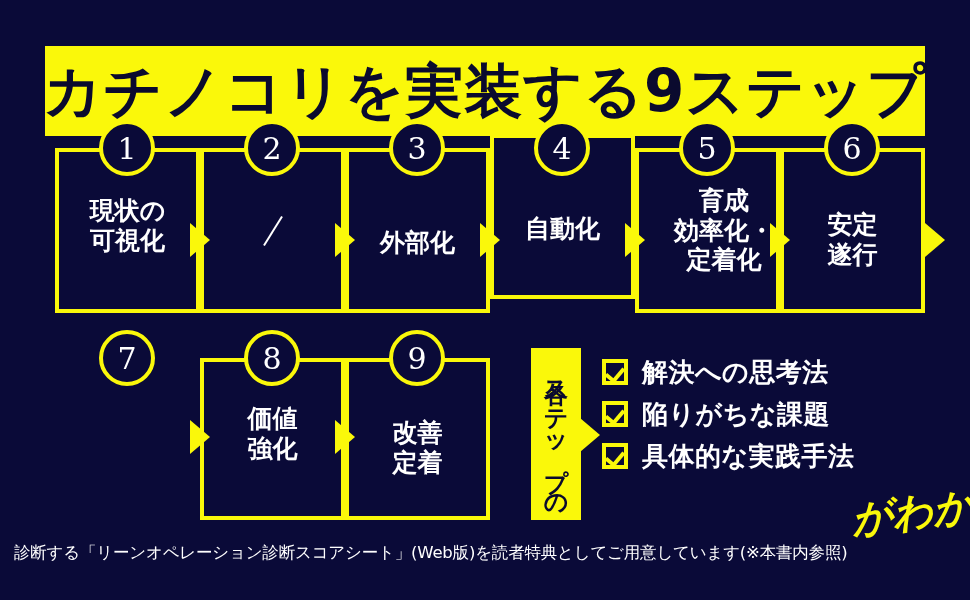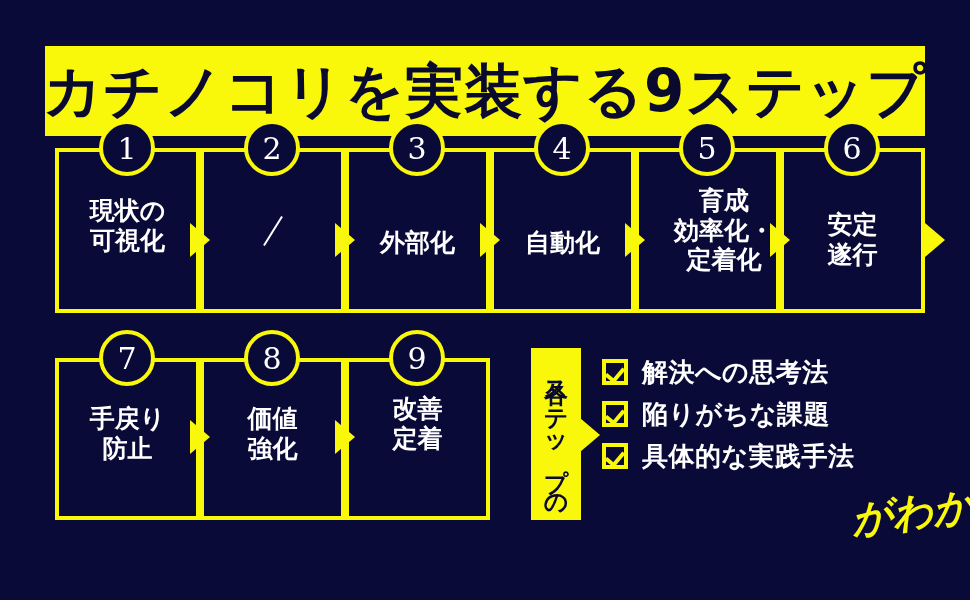--- a/index.html
+++ b/index.html
@@ -179,21 +179,21 @@
 
   <div class="chev" style="left:335px;top:223px;"></div>
 
   <div class="step-box" style="left:345px;top:148px;width:145px;height:165px;">
     <div class="step-label" style="top:76px;">外部化</div>
   </div>
   <div class="step-num" style="left:389px;top:120px;">3</div>
 
   <div class="chev" style="left:480px;top:223px;"></div>
 
-  <div class="step-box" style="left:490px;top:148px;width:145px;height:165px;">
+  <div class="step-box" style="left:490px;top:134px;width:145px;height:165px;">
     <div class="step-label" style="top:76px;">自動化</div>
   </div>
   <div class="step-num" style="left:534px;top:120px;">4</div>
 
   <div class="chev" style="left:625px;top:223px;"></div>
 
   <div class="step-box" style="left:635px;top:148px;width:145px;height:165px;">
     <div class="step-label" style="top:34px;margin-left:33px;">育成
 効率化・
 定着化</div>
@@ -203,38 +203,34 @@
   <div class="chev" style="left:770px;top:223px;"></div>
 
   <div class="step-box" style="left:780px;top:148px;width:145px;height:165px;">
     <div class="step-label" style="top:58px;">安定
 遂行</div>
   </div>
   <div class="step-num" style="left:824px;top:120px;">6</div>
 
   <div class="chev" style="left:925px;top:223px;"></div>
 
-  <div class="step-box" style="left:55px;top:358px;width:145px;height:162px;">
-    <div class="step-label" style="top:42px;">手戻り
-防止</div>
-  </div>
   <div class="step-num" style="left:99px;top:330px;">7</div>
 
   <div class="chev" style="left:190px;top:420px;"></div>
 
   <div class="step-box" style="left:200px;top:358px;width:145px;height:162px;">
     <div class="step-label" style="top:42px;">価値
 強化</div>
   </div>
   <div class="step-num" style="left:244px;top:330px;">8</div>
 
   <div class="chev" style="left:335px;top:420px;"></div>
 
   <div class="step-box" style="left:345px;top:358px;width:145px;height:162px;">
-    <div class="step-label" style="top:32px;">改善
+    <div class="step-label" style="top:56px;">改善
 定着</div>
   </div>
   <div class="step-num" style="left:389px;top:330px;">9</div>
 
   <div class="vtag">
     <div class="vtag-text">各ステップの</div>
   </div>
   <div class="vtag-arrow"></div>
 
   <div class="checklist">
@@ -248,15 +244,16 @@
     </div>
     <div class="check-row">
       <div class="checkbox"></div>
       <div class="check-label">具体的な実践手法</div>
     </div>
   </div>
 
   <div class="script-accent">がわかる</div>
 
   <div class="footer">
+    <div>診断する「リーンオペレーション診断スコアシート」(Web版)を読者特典としてご用意しています(※本書内参照)</div>
   </div>
 
 </div>
 
 </body></html>

